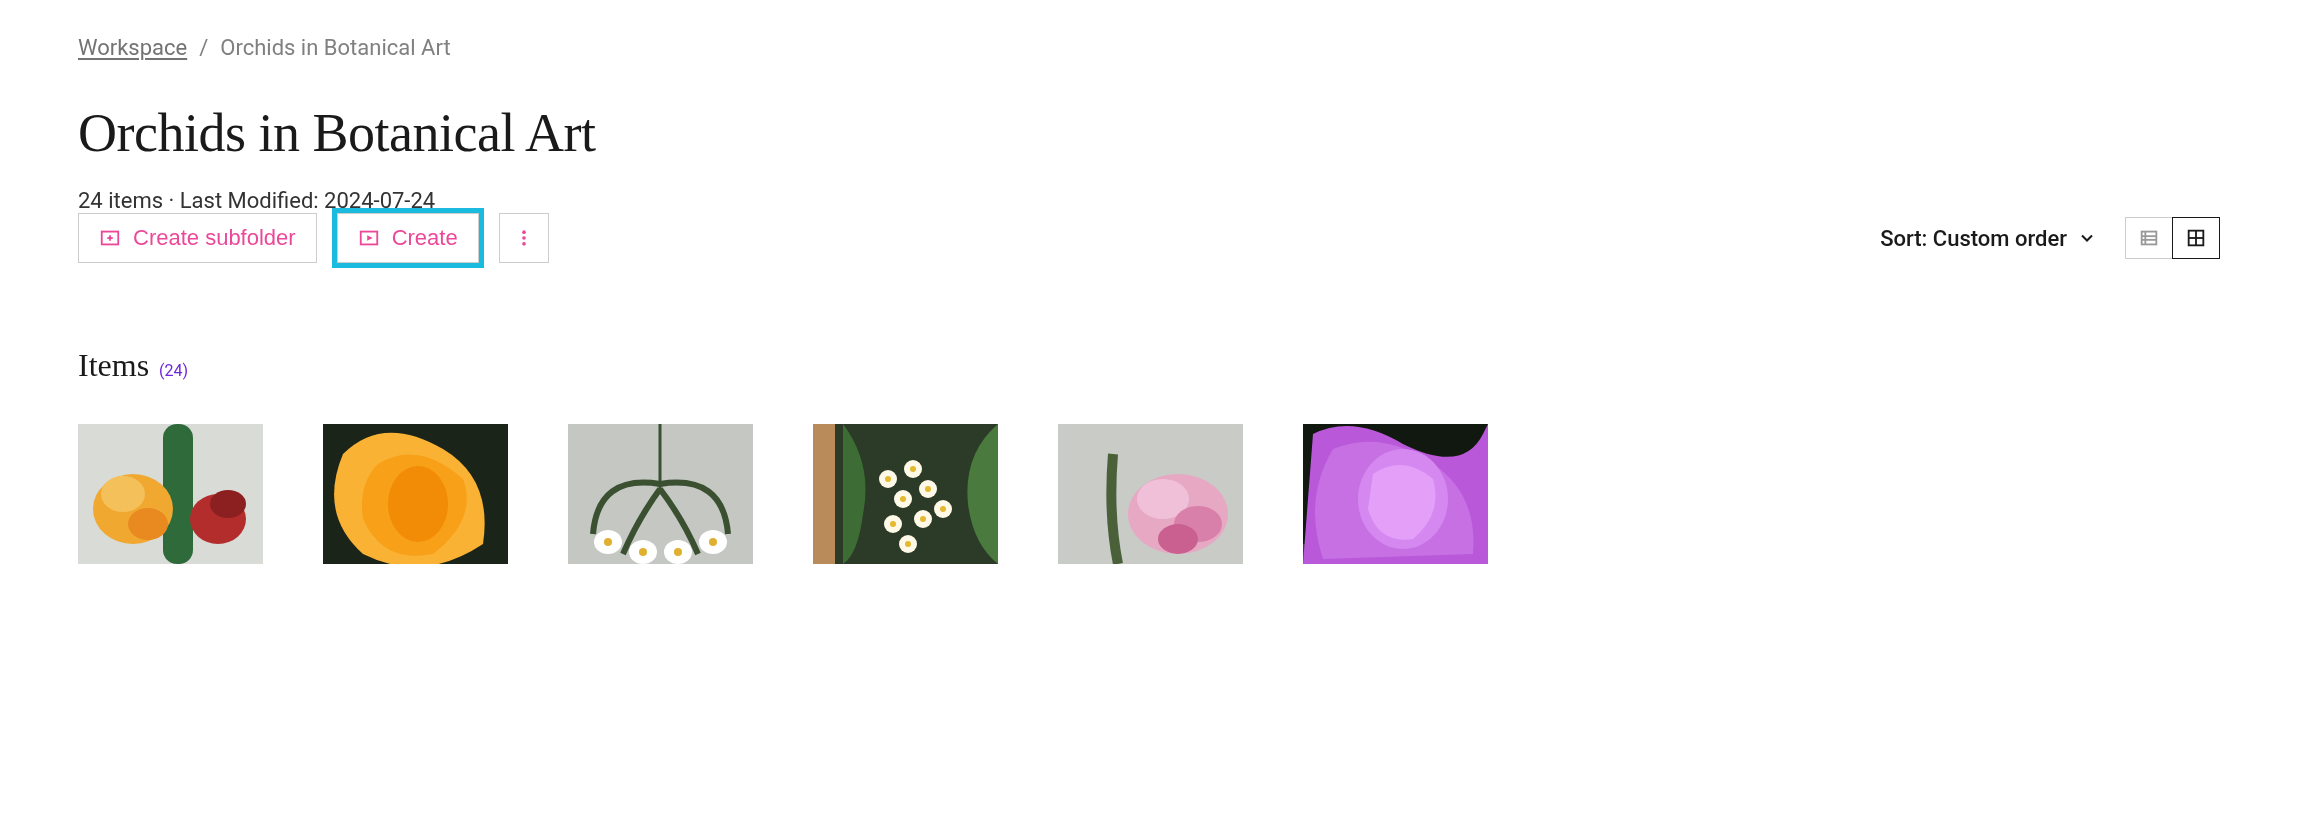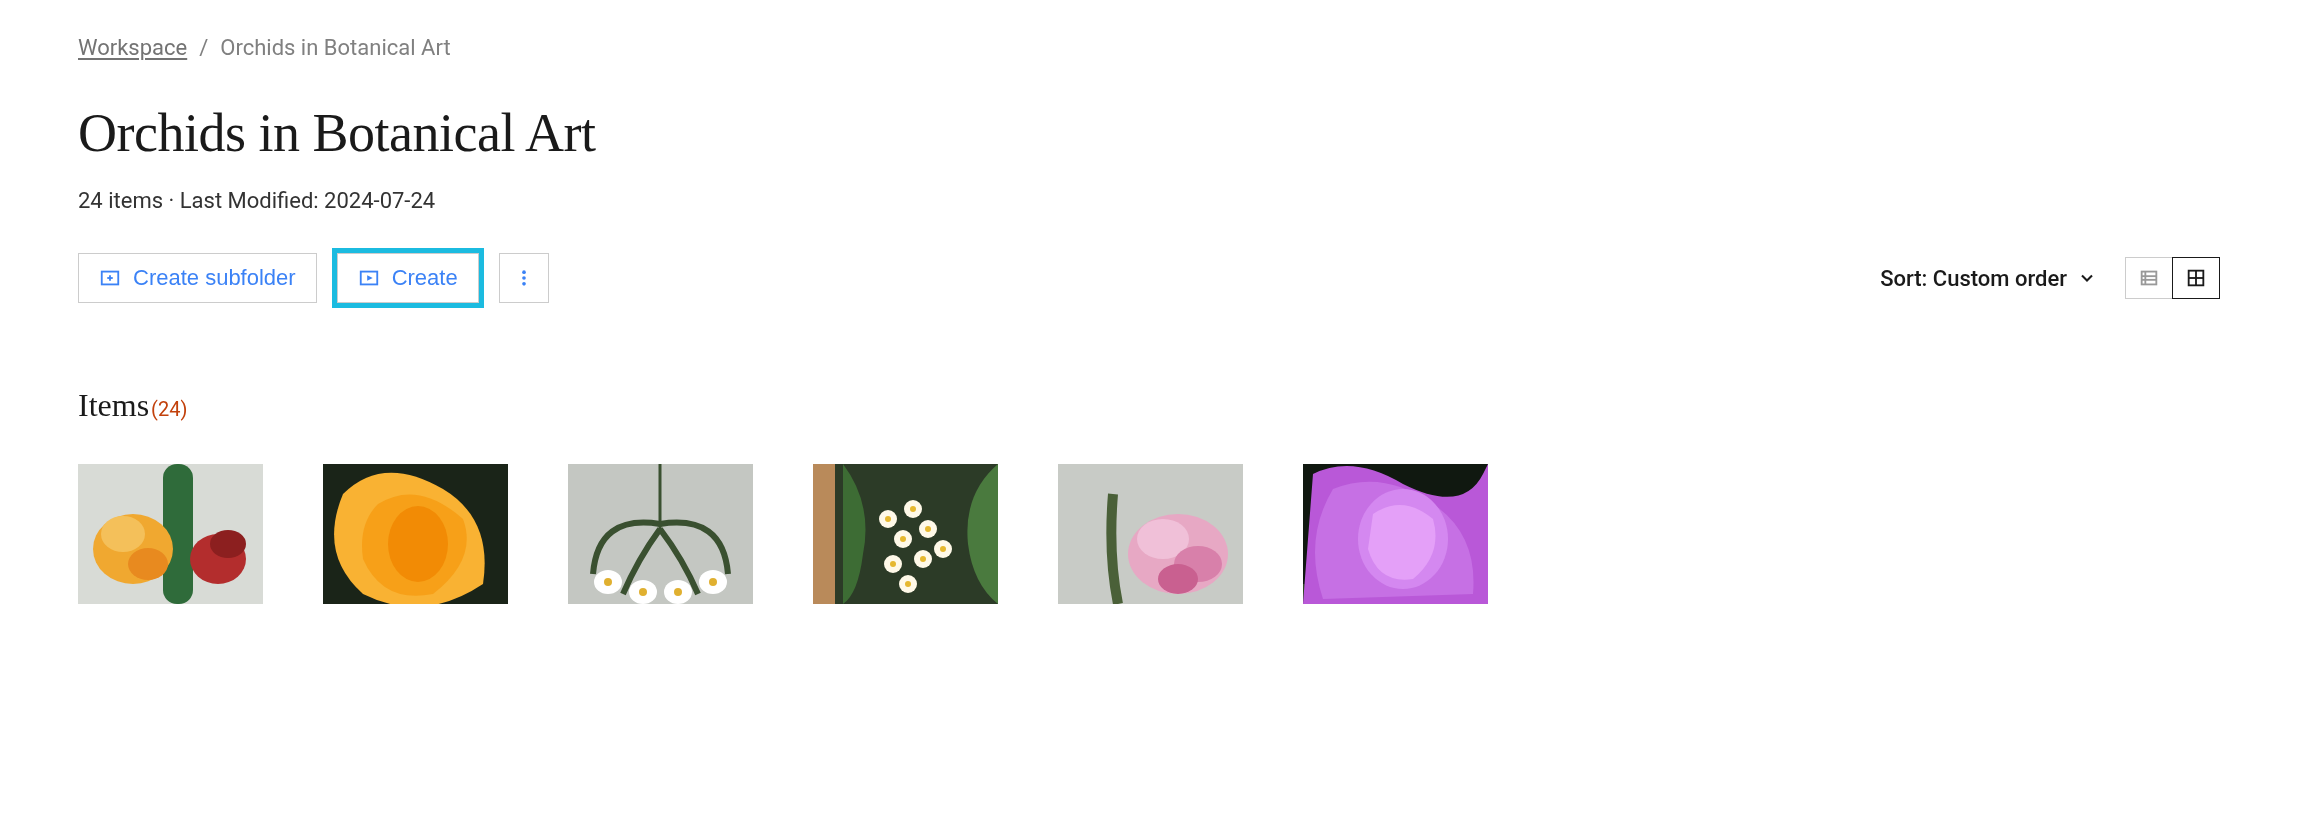--- a/index.html
+++ b/index.html
@@ -36,21 +36,20 @@
     .page-title {
       font-family: Georgia, "Times New Roman", serif;
       font-size: 54px;
       font-weight: 400;
       margin-bottom: 24px;
       letter-spacing: -0.5px;
     }
     .meta-line {
       font-size: 22px;
       color: #333333;
-      margin-bottom: 40px;
     }
     .toolbar {
       display: flex;
       align-items: center;
       gap: 20px;
     }
     .toolbar-left {
       display: flex;
       align-items: center;
       gap: 20px;
@@ -63,21 +62,21 @@
     }
     .btn {
       display: inline-flex;
       align-items: center;
       gap: 12px;
       background: #ffffff;
       border: 1px solid #cccccc;
       padding: 10px 20px;
       font-size: 22px;
       font-weight: 500;
-      color: #3b82f6;
+      color: #ec4899;
       cursor: pointer;
       height: 50px;
     }
     .btn svg {
       flex: none;
     }
     .btn-highlight {
       outline: 5px solid #1bbbe0;
       outline-offset: 0;
     }
@@ -112,32 +111,32 @@
     }
     .view-btn.active {
       border-color: #1a1a1a;
       color: #1a1a1a;
       z-index: 1;
       position: relative;
     }
     .section-header {
       display: flex;
       align-items: baseline;
-      gap: 2px;
+      gap: 10px;
       margin-top: 84px;
       margin-bottom: 40px;
     }
     .section-title {
       font-family: Georgia, "Times New Roman", serif;
       font-size: 32px;
       font-weight: 400;
     }
     .section-count {
-      font-size: 20px;
-      color: #c2410c;
+      font-size: 16px;
+      color: #6d28d9;
     }
     .items-grid {
       display: flex;
       gap: 60px;
     }
     .thumb {
       width: 185px;
       height: 140px;
       overflow: hidden;
       flex: none;

